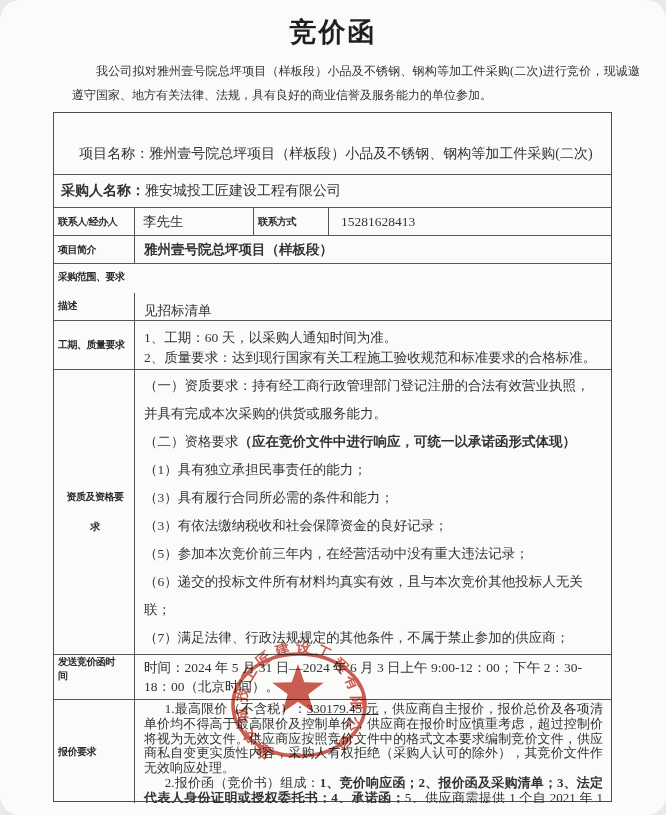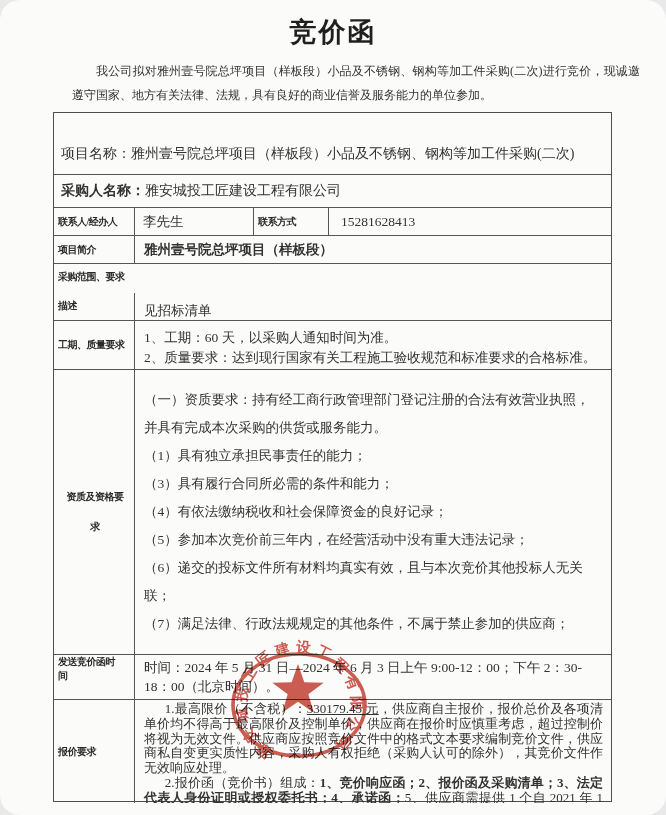--- a/index.html
+++ b/index.html
@@ -29,21 +29,21 @@
   .row{display:flex;box-sizing:border-box;border-top:1px solid #565656;}
   .row:first-child{border-top:none;}
   .cell{box-sizing:border-box;border-left:1px solid #565656;overflow:hidden;}
   .cell:first-child{border-left:none;}
   .lbl{
     font-weight:bold;font-size:10px;letter-spacing:-0.5px;
     padding:0 2px 0 4px;white-space:pre-line;color:#2a2a2a;
   }
   .nowrap{white-space:nowrap;}
   .vc{display:flex;flex-direction:column;justify-content:center;}
-  .full{width:100%;padding-left:7px;}
+  .full{width:100%;padding-left:7px;text-align:center;}
   .r1{height:61px;}
   .r1 .full{padding-top:32px;font-size:14px;}
   .r2{height:33px;}
   .r2 .full{display:flex;align-items:center;font-size:14px;}
   .r3{height:28px;}
   .r3 .cell{display:flex;align-items:center;}
   .c-lbl{width:80px;flex:0 0 80px;}
   .r3 .c2{width:119px;flex:0 0 119px;padding-left:8px;}
   .r3 .c3{width:75px;flex:0 0 75px;}
   .r3 .c4{flex:1;padding-left:12px;}
@@ -112,23 +112,24 @@
         <div>1、工期：60 天，以采购人通知时间为准。</div>
         <div>2、质量要求：达到现行国家有关工程施工验收规范和标准要求的合格标准。</div>
       </div>
     </div>
 
     <div class="row r7">
       <div class="cell c-lbl lbl vc">资质及资格要
 求</div>
       <div class="cell content vc">
           <div class="para"><span>（一）资质要求：持有经工商行政管理部门登记注册的合法有效营业执照，并具有完成本次采购的供货或服务能力。</span></div>
+          <div class="para"><span>（二）资格要求</span><span style="font-weight: bold;">（应在竞价文件中进行响应，可统一以承诺函形式体现）</span></div>
           <div class="para"><span>（1）具有独立承担民事责任的能力；</span></div>
           <div class="para"><span>（3）具有履行合同所必需的条件和能力；</span></div>
-          <div class="para"><span>（4）有依法缴纳税收和社会保障资金的良好记录；</span></div>
+          <div class="para"><span>（3）有依法缴纳税收和社会保障资金的良好记录；</span></div>
           <div class="para"><span>（5）参加本次竞价前三年内，在经营活动中没有重大违法记录；</span></div>
           <div class="para"><span>（6）递交的投标文件所有材料均真实有效，且与本次竞价其他投标人无关联；</span></div>
           <div class="para"><span>（7）满足法律、行政法规规定的其他条件，不属于禁止参加的供应商；</span></div>
         </div>
     </div>
 
     <div class="row r8">
       <div class="cell c-lbl lbl">发送竞价函时
 间</div>
       <div class="cell content">时间：2024 年 5 月 31 日—2024 年 6 月 3 日上午 9:00-12：00；下午 2：30-18：00（北京时间）。</div>

